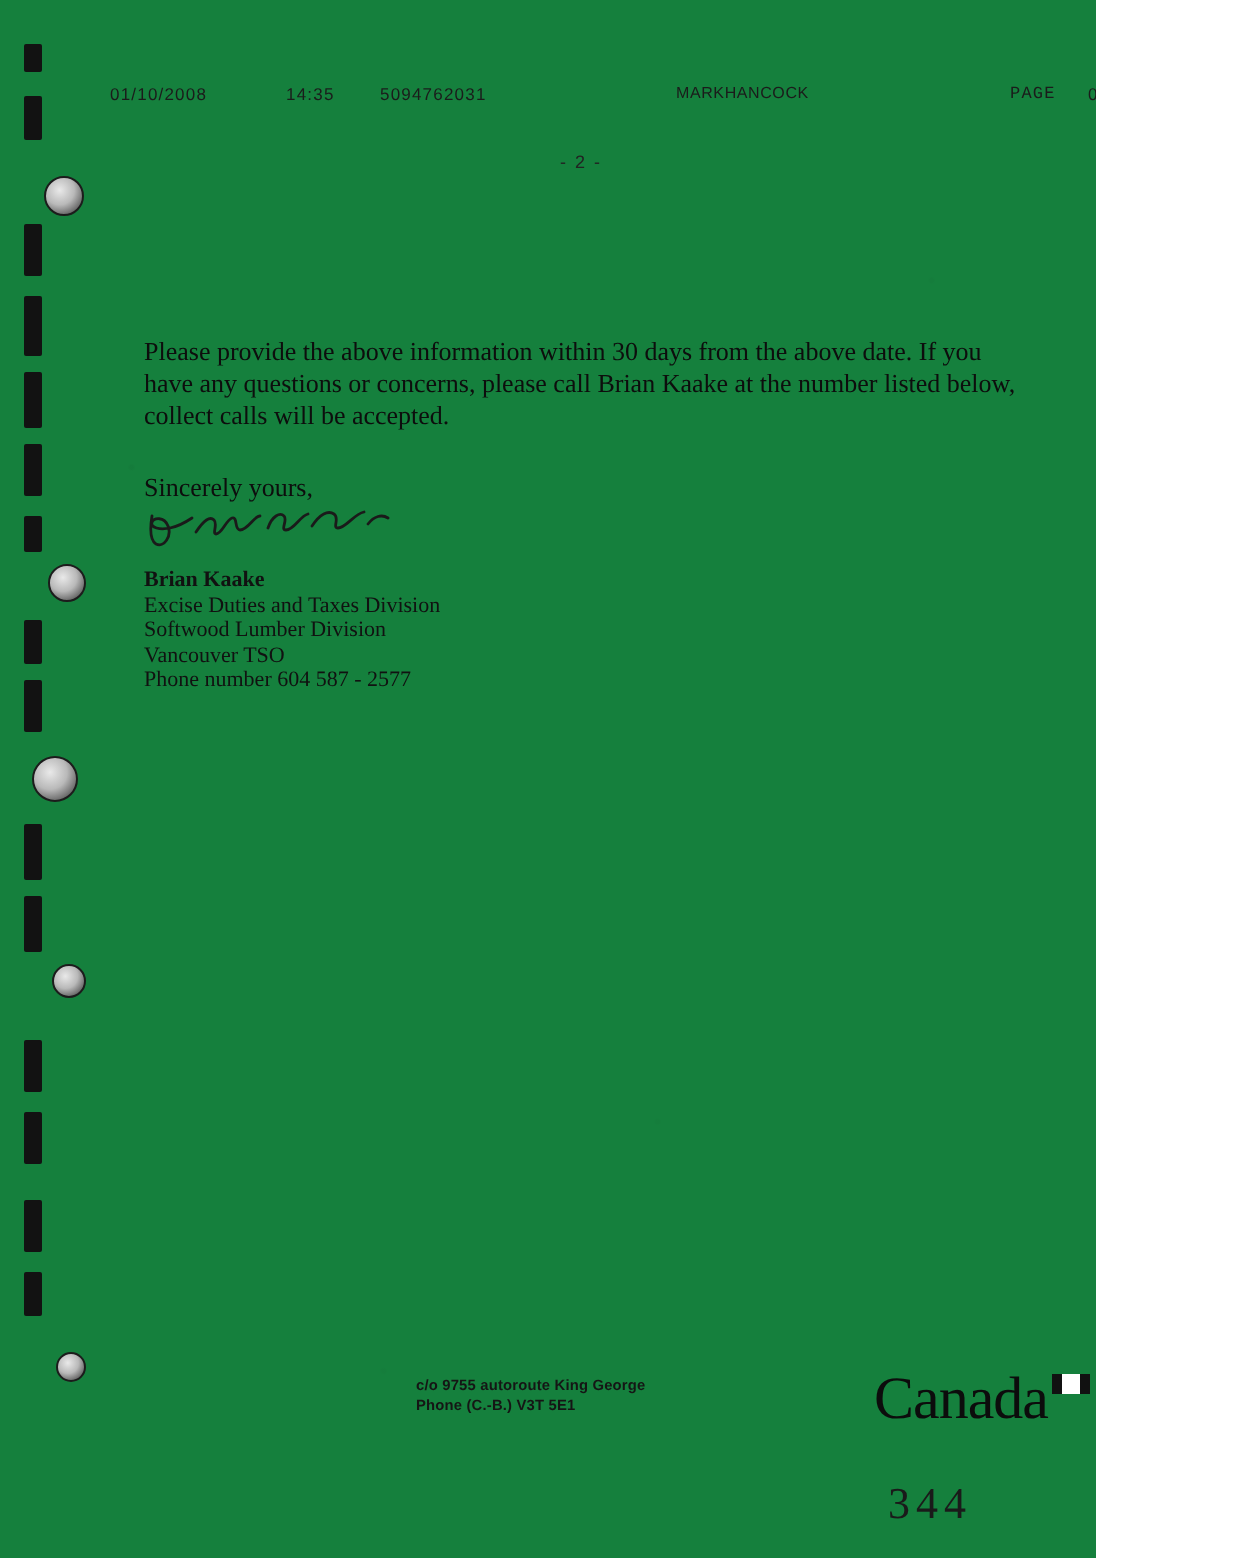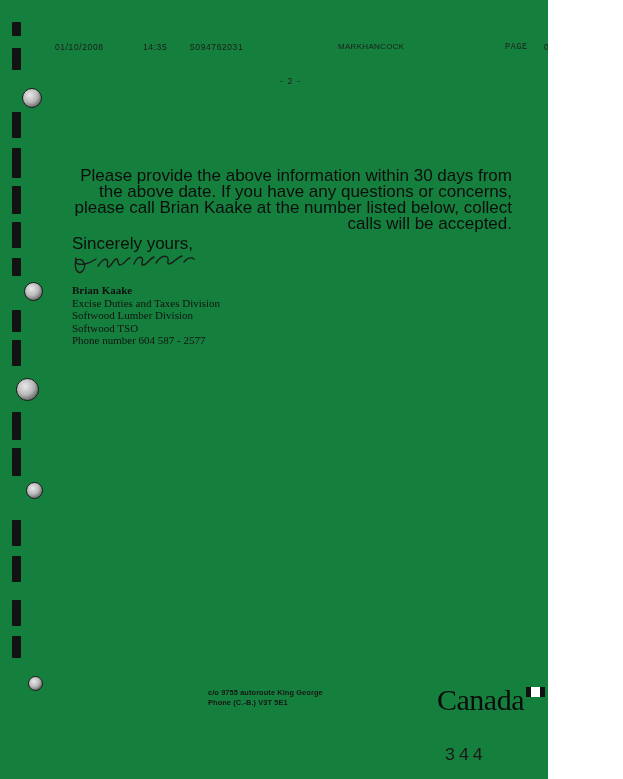--- a/index.html
+++ b/index.html
@@ -82,25 +82,24 @@
     position: absolute;
     color: #111;
   }
   .p-small {
     font-size: 8.4px;
     line-height: 12px;
     font-family: "Liberation Sans", sans-serif;
     letter-spacing: 0.1px;
   }
   .p-serif {
-    font-family: Liberation Sans, sans-serif;
-    font-size: 17px;
+    font-family: Liberation Serif, serif;
+    font-size: 13px;
     line-height: 16px;
     color: #0d0d0d;
-    text-align: right;
   }
   #clause { top: 101px; left: 85px; width: 425px; }
   #request { top: 168px; left: 72px; width: 440px; }
   #sincerely { top: 236px; left: 72px; }
 
   
   .signature {
     position: absolute;
     top: 252px;
     left: 72px;
@@ -166,22 +165,22 @@
     width:4px; height:6px;
     background:#111;
     clip-path: polygon(50% 0%, 62% 30%, 78% 22%, 70% 52%, 100% 45%, 82% 62%, 100% 72%, 58% 70%, 50% 100%, 42% 70%, 0% 72%, 18% 62%, 0% 45%, 30% 52%, 22% 22%, 38% 30%);
   }
 
   
   .bates {
     position: absolute;
     bottom: 14px;
     right: 62px;
-    font-family: Liberation Mono, monospace;
-    font-size: 18px;
+    font-family: Liberation Serif, serif;
+    font-size: 22px;
     letter-spacing: 3px;
     color: #1a1a1a;
   }
 </style>
 </head>
 <body>
 
 <div id="page">
 
   <div class="fax-header">
@@ -230,21 +229,21 @@
                M62,12 C64,6 68,4 70,6 C72,8 68,13 71,13 C75,13 78,6 82,5
                M84,11 C88,5 92,3 95,5 C98,7 94,12 97,12 C101,12 105,5 110,4
                M112,10 C115,6 119,5 122,7" fill="none" stroke="#1a1a1a" stroke-width="1.4" stroke-linecap="round"></path>
     </svg>
   </div>
 
   <div class="para" id="sig-block">
     <div class="name">Brian Kaake</div>
     <div>Excise Duties and Taxes Division</div>
     <div>Softwood Lumber Division</div>
-    <div>Softwood TSO</div>
+    <div>Vancouver TSO</div>
     <div>Phone number 604 587 - 2577</div>
   </div>
 
   <div class="footer-addr" id="addr-fr">
     <div>c/o 9755 autoroute King George</div>
     <div>Phone (C.-B.)  V3T 5E1</div>
   </div>
 
   <div class="wordmark">
     <span>Canada</span>

